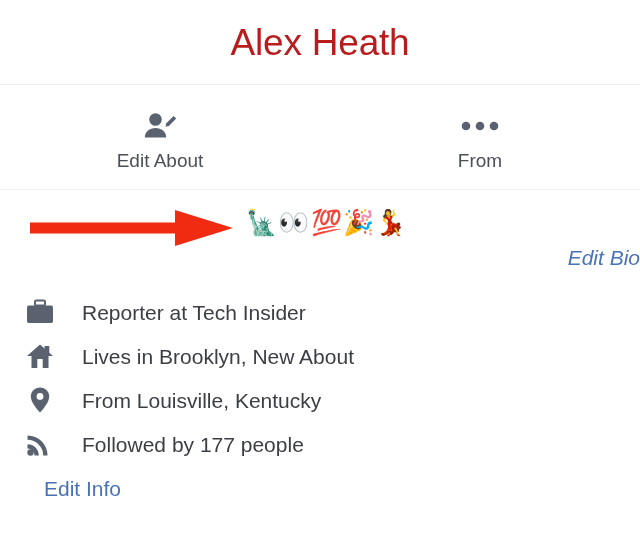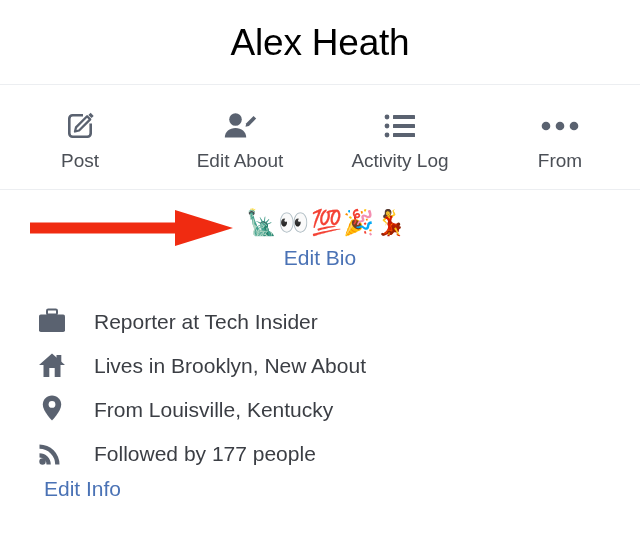--- a/index.html
+++ b/index.html
@@ -22,21 +22,21 @@
     display: flex;
     align-items: center;
     justify-content: center;
     background: #ffffff;
     border-bottom: 1px solid #eceef1;
     box-sizing: border-box;
   }
   .profile-name {
     font-size: 37px;
     font-weight: 400;
-    color: #000000;
+    color: #b91c1c;
     letter-spacing: -0.2px;
     line-height: 1;
   }
 
   
   .action-bar {
     height: 105px;
     display: flex;
     align-items: stretch;
     background: #ffffff;
@@ -74,22 +74,23 @@
   }
   .bio-emojis {
     text-align: center;
     font-size: 25px;
     line-height: 34px;
     letter-spacing: 1px;
     font-family: "DejaVu Sans", sans-serif;
     padding-left: 14px;
   }
   .edit-bio-wrap {
-    text-align: center;
+    text-align: right;
     margin-top: 5px;
+    font-style: italic;
   }
   .link-text {
     color: #4a72b5;
     font-size: 21px;
     cursor: pointer;
     line-height: 1.2;
   }
 
   
   .annotation-arrow {
@@ -100,23 +101,23 @@
     height: 40px;
     pointer-events: none;
   }
 
   
   .info-list {
     padding: 6px 0 0 0;
   }
   .info-row {
     display: flex;
-    align-items: flex-end;
+    align-items: center;
     height: 44px;
-    padding-left: 38px;
+    padding-left: 26px;
   }
   .info-icon {
     width: 40px;
     min-width: 40px;
     display: flex;
     align-items: center;
     justify-content: flex-start;
   }
   .info-text {
     font-size: 21px;
@@ -133,55 +134,32 @@
 </style>
 </head>
 <body>
 
 <div class="profile-header">
   <div class="profile-name">Alex Heath</div>
 </div>
 
 <div class="action-bar">
 
-  <div class="action-item">
-    <span class="action-icon">
-      <svg class="icon-svg" width="34" height="34" viewBox="0 0 34 34">
-        <path d="M5 9.5 a4.5 4.5 0 0 1 4.5-4.5 H20 v2.6 H9.8 a2.2 2.2 0 0 0-2.2 2.2 V24.2 a2.2 2.2 0 0 0 2.2 2.2 H24.2 a2.2 2.2 0 0 0 2.2-2.2 V14.6 h2.6 V24.5 a4.5 4.5 0 0 1-4.5 4.5 H9.5 A4.5 4.5 0 0 1 5 24.5 Z" fill="#5a6270"></path>
-        <path d="M13.0 18.4 L24.1 7.3 l3.1 3.1 L16.1 21.5 l-4.1 1.0 Z" fill="none" stroke="#5a6270" stroke-width="2.3" stroke-linejoin="round"></path>
-        <path d="M25.4 6.0 l2.2-2.2 3.1 3.1 -2.2 2.2 Z" fill="#5a6270"></path>
-      </svg>
-    </span>
-    <span class="action-label">Post</span>
-  </div>
 
   <div class="action-item">
     <span class="action-icon">
       <svg class="icon-svg" width="36" height="34" viewBox="0 0 36 34">
         <circle cx="13.5" cy="10.5" r="6.3" fill="#5a6270"></circle>
         <path d="M2.8 28.5 c0-6.0 4.8-9.6 10.7-9.6 s10.7 3.6 10.7 9.6 z" fill="#5a6270"></path>
         <path d="M24.3 14.3 L31.6 7.0 l2.6 2.6 L26.9 16.9 l-3.4 0.8 Z" fill="#5a6270"></path>
       </svg>
     </span>
     <span class="action-label">Edit About</span>
   </div>
 
-  <div class="action-item">
-    <span class="action-icon">
-      <svg class="icon-svg" width="32" height="26" viewBox="0 0 32 26">
-        <circle cx="3" cy="4" r="2.4" fill="#5a6270"></circle>
-        <circle cx="3" cy="13" r="2.4" fill="#5a6270"></circle>
-        <circle cx="3" cy="22" r="2.4" fill="#5a6270"></circle>
-        <rect x="9" y="1.9" width="22" height="4.2" rx="0.6" fill="#5a6270"></rect>
-        <rect x="9" y="10.9" width="22" height="4.2" rx="0.6" fill="#5a6270"></rect>
-        <rect x="9" y="19.9" width="22" height="4.2" rx="0.6" fill="#5a6270"></rect>
-      </svg>
-    </span>
-    <span class="action-label">Activity Log</span>
-  </div>
 
   <div class="action-item">
     <span class="action-icon">
       <svg class="icon-svg" width="38" height="12" viewBox="0 0 38 12">
         <circle cx="5" cy="6" r="4.3" fill="#5a6270"></circle>
         <circle cx="19" cy="6" r="4.3" fill="#5a6270"></circle>
         <circle cx="33" cy="6" r="4.3" fill="#5a6270"></circle>
       </svg>
     </span>
     <span class="action-label">From</span>

